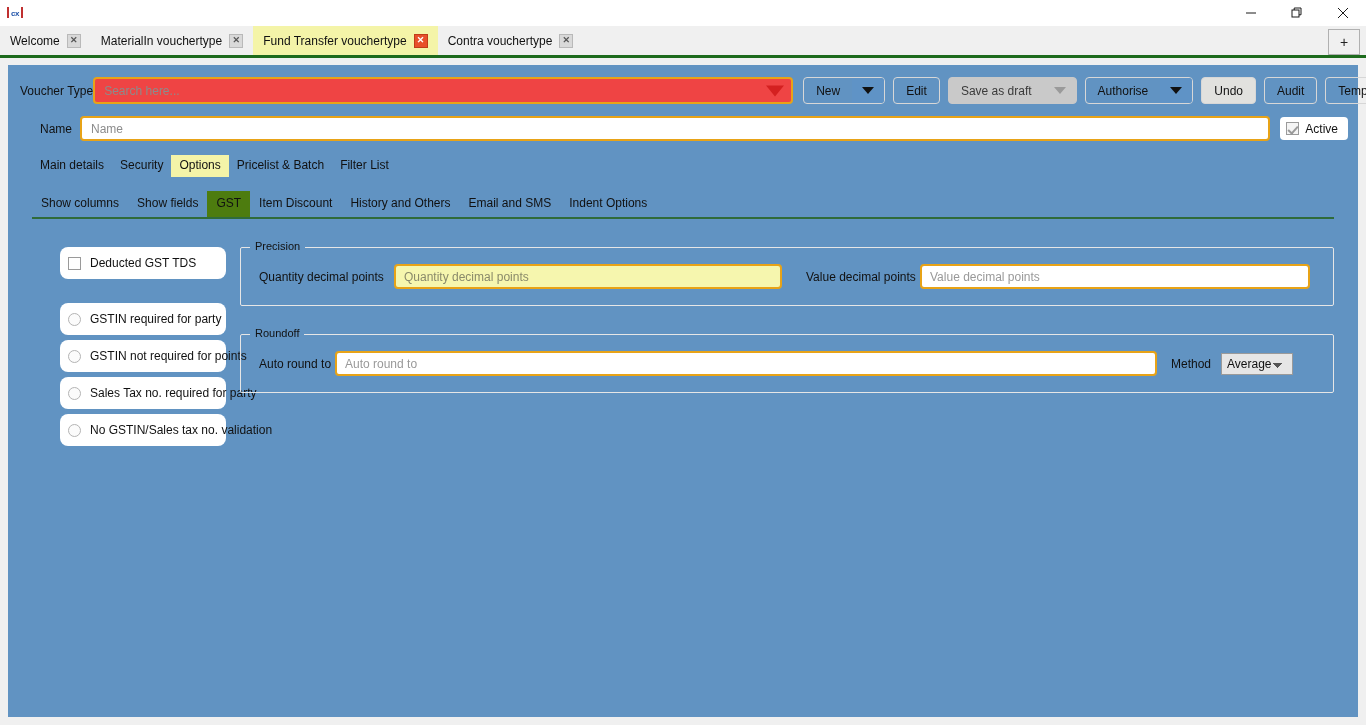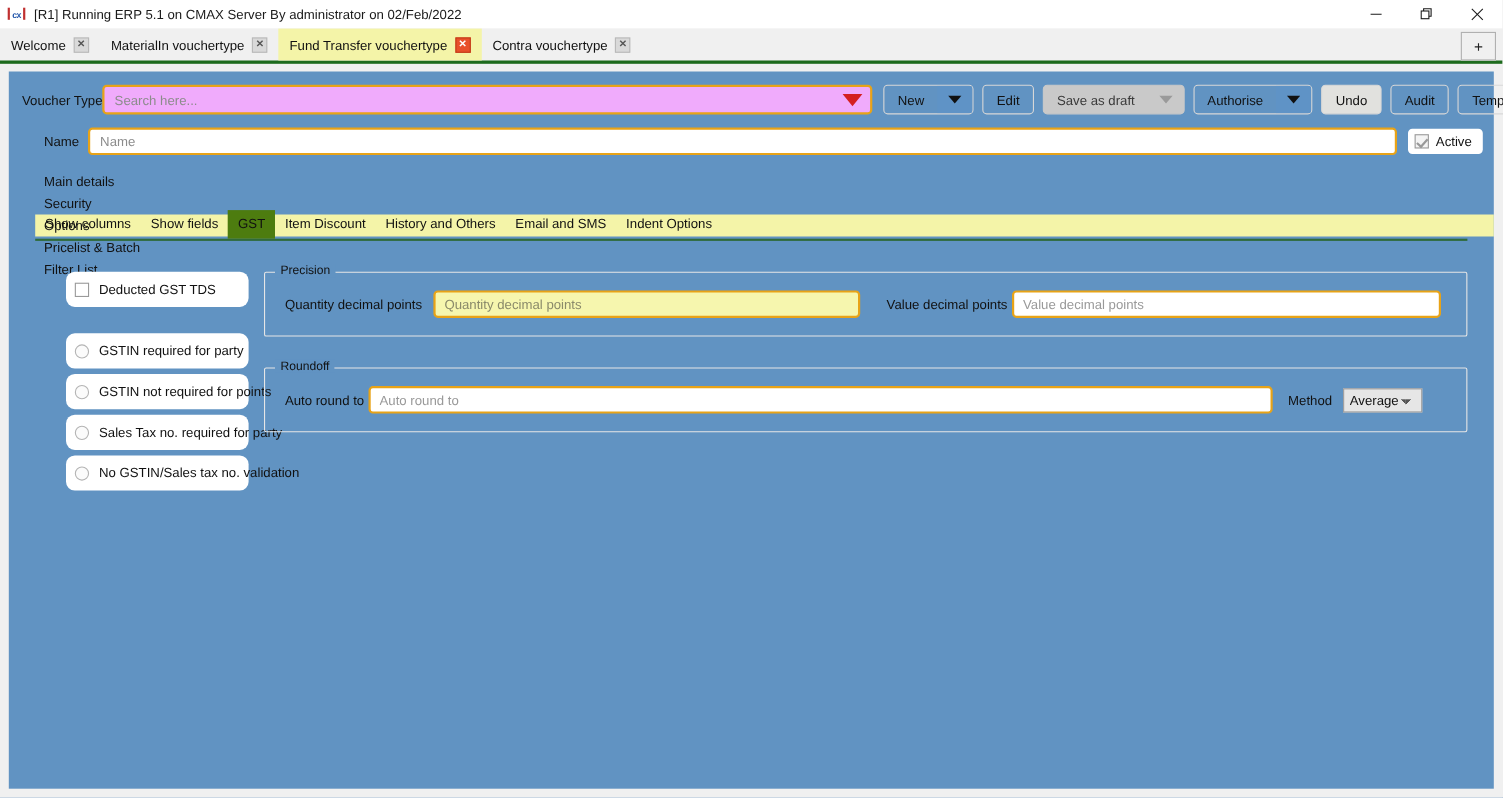--- a/index.html
+++ b/index.html
@@ -84,21 +84,21 @@
   .lbl {
     font-size: 12px; color: #111; white-space: nowrap;
   }
   .lbl-voucher { width: 80px; }
   .search-wrap {
     position: relative; flex: 0 0 auto; width: 700px; height: 27px;
   }
   .search-input {
     width: 100%; height: 27px;
     border: 2px solid #e8a317; border-radius: 4px;
-    background: #f0abfc; padding: 0 30px 0 9px;
+    background: #ef4444; padding: 0 30px 0 9px;
     font-size: 12px; font-family: "Liberation Sans", sans-serif;
     color: #111; outline: none;
   }
   .search-input::placeholder { color: #8c8c8c; }
   .dd-arrow-red {
     position: absolute; right: 9px; top: 50%;
     transform: translateY(-50%);
     width: 0; height: 0; border-left: 9px solid transparent;
     border-right: 9px solid transparent; border-top: 11px solid #d42020;
     pointer-events: none;
@@ -153,21 +153,20 @@
     content: ""; position: absolute; left: 3px; top: 1px;
     width: 4px; height: 8px; border: solid #999;
     border-width: 0 2px 2px 0; transform: rotate(42deg);
   }
   .active-pill .lbl { font-size: 12px; }
 
   
   .maintabs {
     display: flex; align-items: stretch; margin: 14px 0 0 24px;
     height: 22px;
-    flex-direction: column;
   }
   .mtab {
     padding: 3px 8px; font-size: 12px; color: #111;
     cursor: default; white-space: nowrap;
   }
   .mtab.active { background: #f4f4a8; }
 
   
   .subtabs-wrap { margin: 14px 24px 0 24px; border-bottom: 2px solid #2f6b3a; }
   .subtabs { display: flex; align-items: stretch; height: 26px; }
@@ -238,21 +237,20 @@
     background-position: calc(100% - 14px) 9px, calc(100% - 9px) 9px;
     background-size: 5px 5px, 5px 5px;
     background-repeat: no-repeat;
   }
 </style>
 </head>
 <body>
 
 <div class="titlebar">
   <div class="app-icon">cx</div>
-  <div class="title-text">[R1] Running ERP 5.1 on CMAX Server By administrator on 02/Feb/2022</div>
   <div class="win-controls">
     <div class="win-btn">
       <svg width="12" height="12" viewBox="0 0 12 12">
           <line x1="1" y1="6" x2="11" y2="6" stroke="#1a1a1a" stroke-width="1"></line>
         </svg>
     </div>
     <div class="win-btn">
       <svg width="12" height="12" viewBox="0 0 12 12">
         <rect x="1" y="3" width="7" height="7" fill="none" stroke="#1a1a1a" stroke-width="1"></rect>
         <polyline points="3.2,3 3.2,1 10,1 10,7.8 8,7.8" fill="none" stroke="#1a1a1a" stroke-width="1"></polyline>

